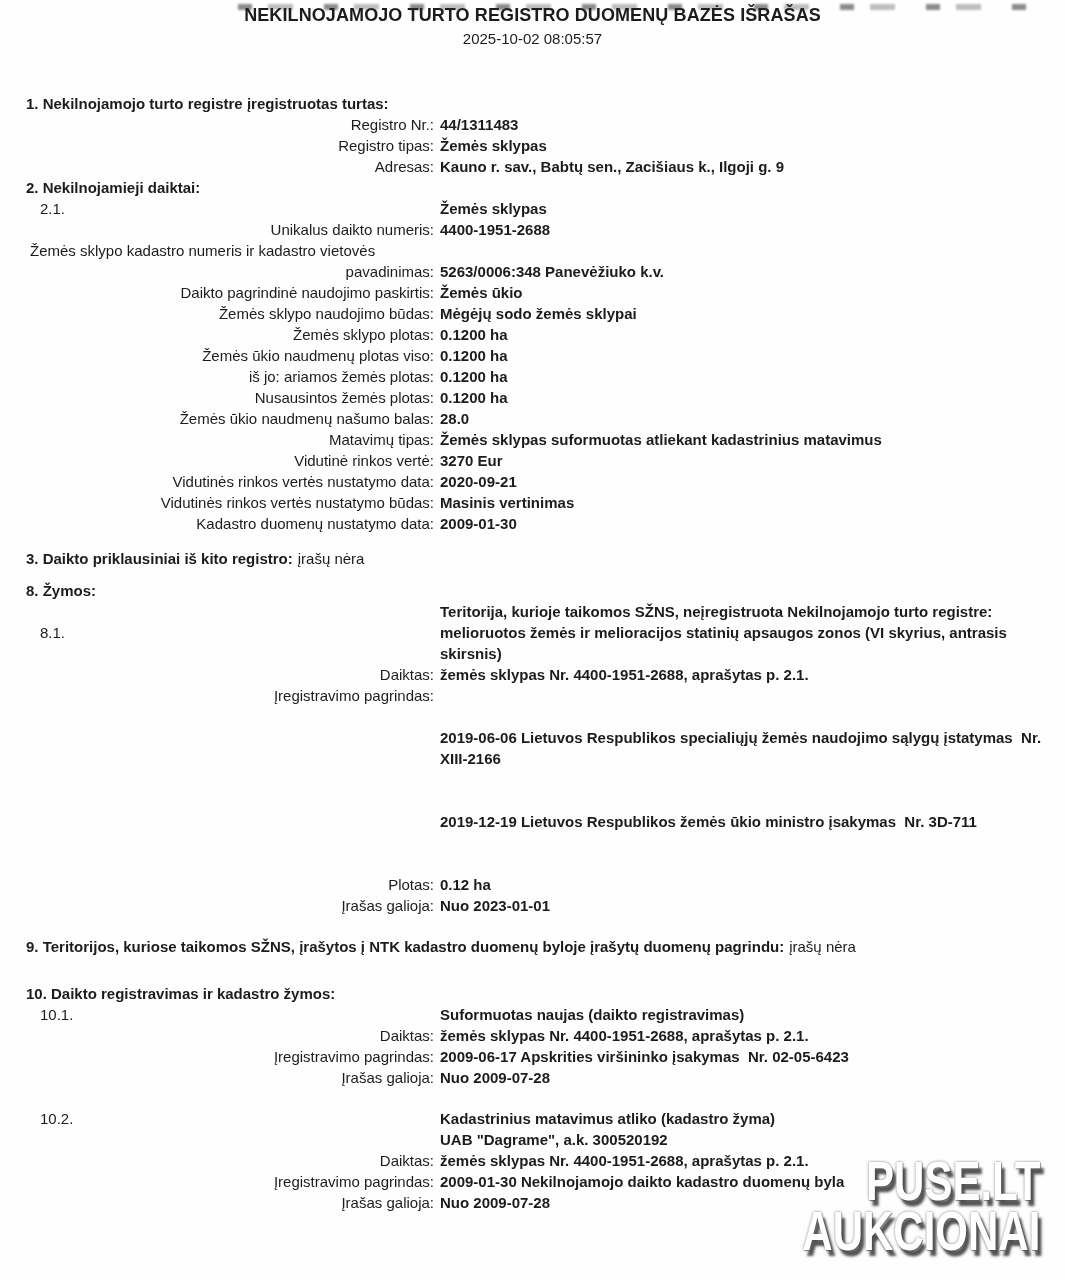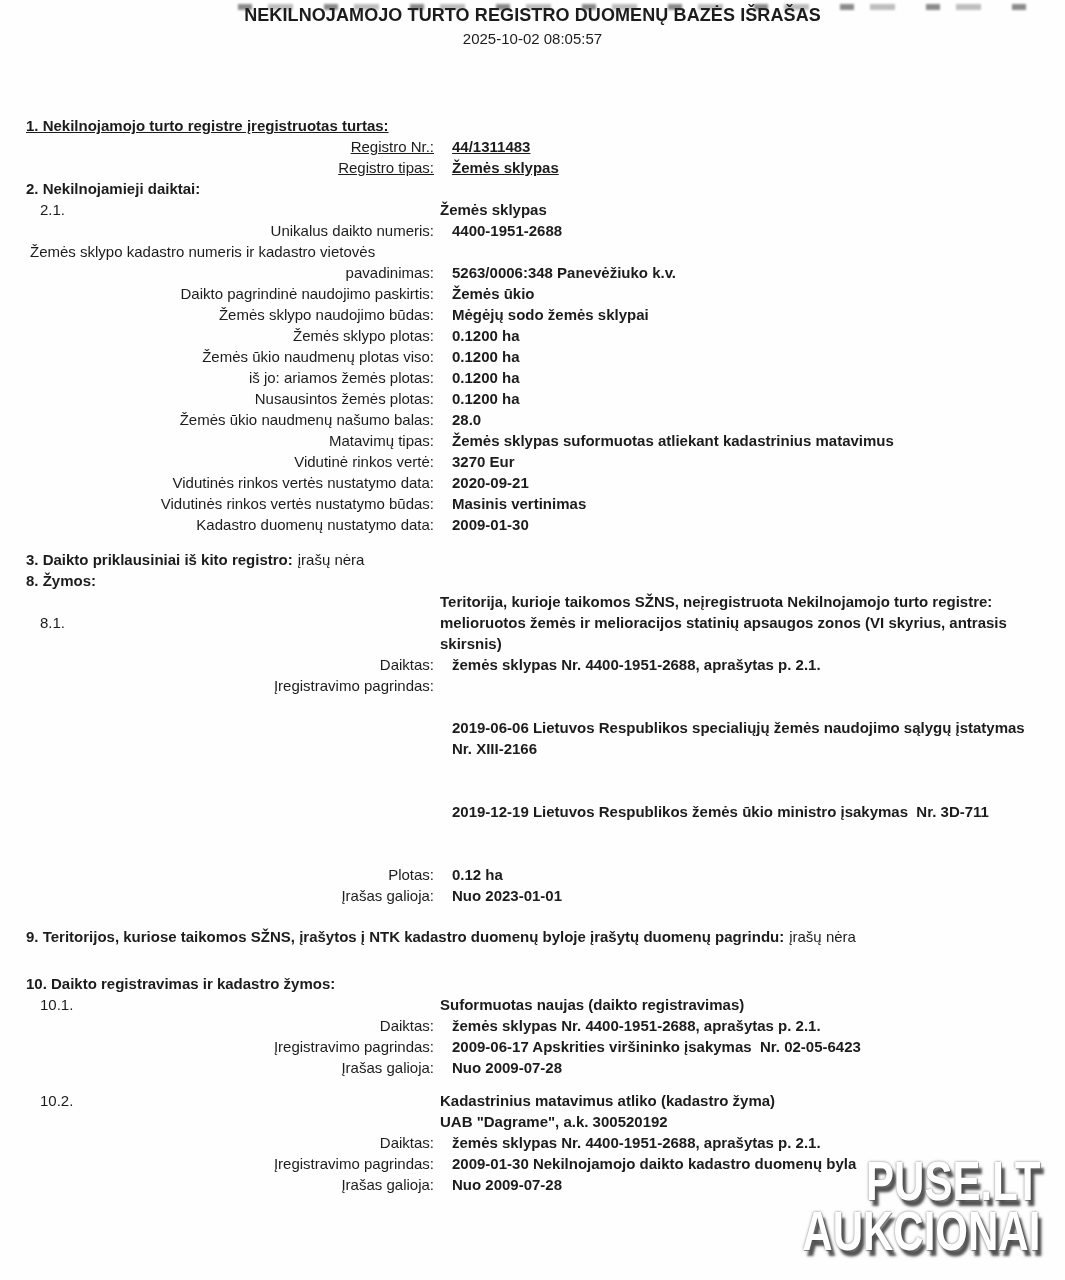--- a/index.html
+++ b/index.html
@@ -27,36 +27,36 @@
 
   .doc-title {
     text-align: center; font-weight: bold; font-size: 18px; line-height: 22px;
     letter-spacing: 0.1px; margin-top: 4px;
   }
   .doc-timestamp { text-align: center; font-size: 15px; line-height: 20px; margin-top: 3px; }
 
   .sec-heading { font-weight: bold; padding-left: 26px; padding-right: 10px; }
   .hnote { font-weight: normal; margin-left: 5px; }
 
-  .row { display: grid; grid-template-columns: 434px 1fr; gap: 12px; }
+  .row { display: grid; grid-template-columns: 434px 1fr; }
   .lbl { text-align: right; white-space: nowrap; }
   .val { padding-left: 6px; padding-right: 18px; font-weight: bold; white-space: pre-wrap; }
   .lbl-line { padding-left: 30px; }
 
   .item { display: grid; grid-template-columns: 434px 1fr; }
   .item.center { align-items: center; }
   .item-no { padding-left: 40px; }
   .item-desc { padding-left: 6px; padding-right: 18px; font-weight: bold; white-space: pre-wrap; }
 
-  .sec-1 { margin-top: 66px; text-decoration: underline; }
+  .sec-1 { margin-top: 44px; }
   .sec-3 { margin-top: 14px; }
-  .sec-8 { }
+  .sec-8 { margin-top: 11px; }
   .sec-9 { margin-top: 20px; }
   .sec-10 { margin-top: 26px; }
-  .item-gap { margin-top: 12px; }
+  .item-gap { margin-top: 20px; }
 
   .watermark {
     position: absolute; top: 1152px; right: 25px;
     text-align: right; font-weight: bold; font-size: 56px; line-height: 50px;
     color: #ffffff; letter-spacing: 0px;
     transform: scaleX(0.75); transform-origin: top right;
     text-shadow:
       5px 6px 3px rgba(74,74,74,0.95),
       0 0 3px rgba(95,95,95,0.85),
       1px 1px 0 rgba(110,110,110,0.7);
@@ -75,20 +75,24 @@
   <div class="sec-1">
     <div class="sec-heading">1. Nekilnojamojo turto registre įregistruotas turtas:</div>
     <div class="row">
       <div class="lbl">Registro Nr.:</div>
       <div class="val">44/1311483</div>
     </div>
     <div class="row">
       <div class="lbl">Registro tipas:</div>
       <div class="val">Žemės sklypas</div>
     </div>
+    <div class="row">
+      <div class="lbl">Adresas:</div>
+      <div class="val">Kauno r. sav., Babtų sen., Zacišiaus k., Ilgoji g. 9</div>
+    </div>
   </div>
 
   <div>
     <div class="sec-heading">2. Nekilnojamieji daiktai:</div>
     <div class="item">
       <div class="item-no">2.1.</div>
       <div class="item-desc">Žemės sklypas</div>
     </div>
     <div class="row">
       <div class="lbl">Unikalus daikto numeris:</div>

